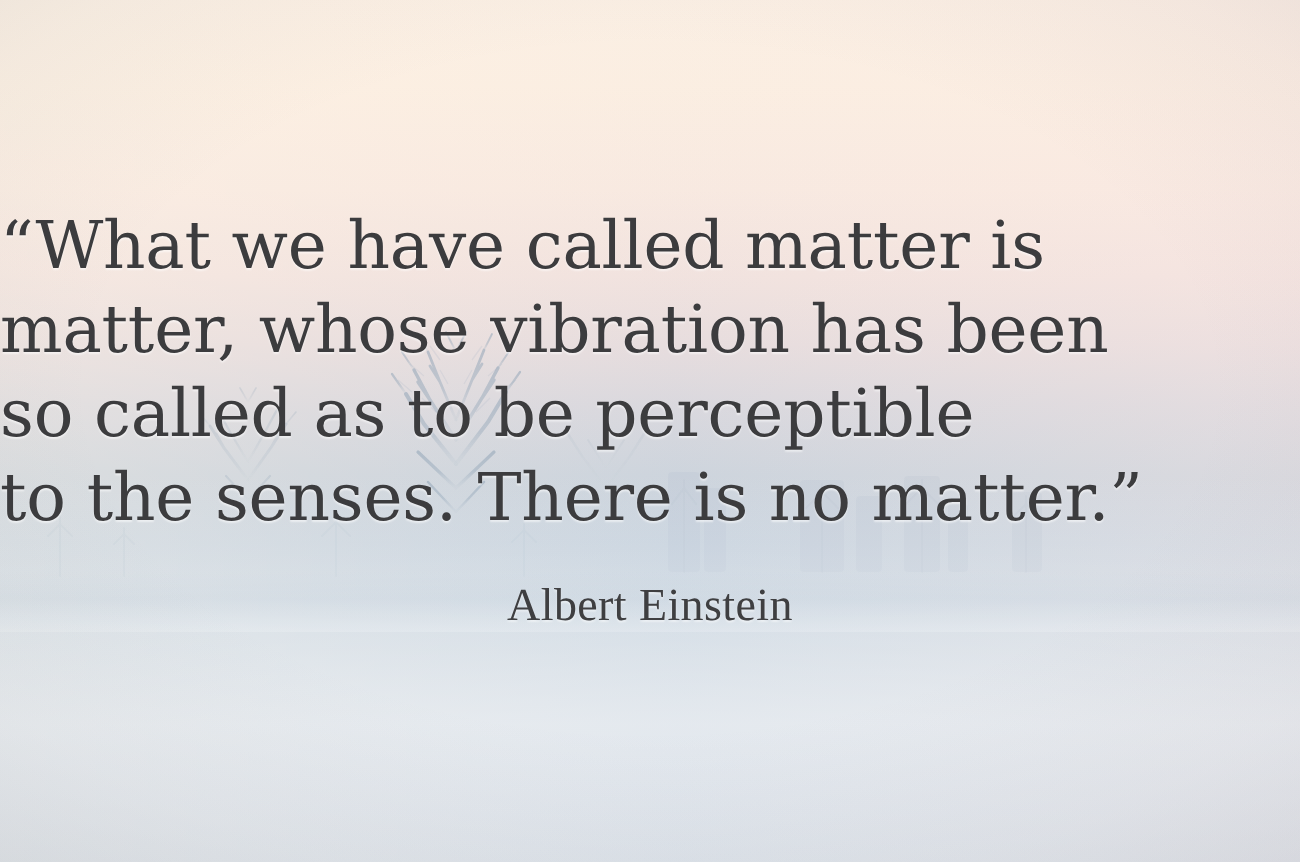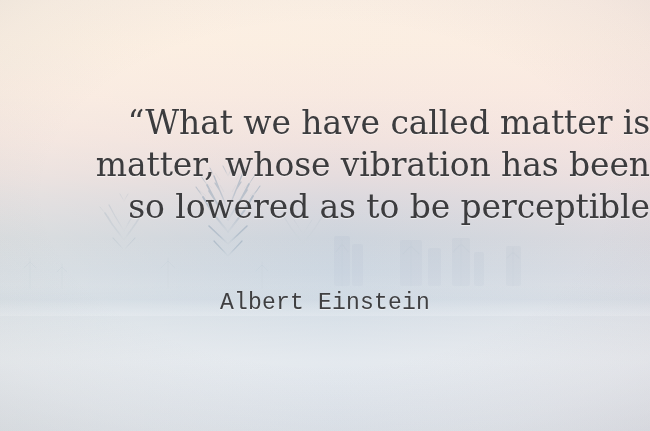--- a/index.html
+++ b/index.html
@@ -73,42 +73,42 @@
       rgba(80,88,104,0.10) 100%);
   }
   #bg-trees { opacity: 0.85; }
 
   
   #quote-block {
     position: absolute;
     left: 0;
     top: 102px;
     width: 650px;
-    text-align: right;
+    text-align: left;
     z-index: 5;
   }
   .quote-line {
     display: block;
     font-family: "DejaVu Serif", serif;
     font-size: 33px;
     line-height: 42px;
     font-weight: 400;
     color: #3c3c3e;
     letter-spacing: -0.1px;
     white-space: nowrap;
     text-shadow: 0 1px 1px rgba(255,255,255,0.55);
   }
   #attribution {
     position: absolute;
     left: 0;
     top: 288px;
     width: 650px;
     text-align: center;
     z-index: 5;
-    font-family: Liberation Mono, monospace;
+    font-family: Liberation Serif, serif;
     font-size: 23px;
     line-height: 30px;
     color: #3f3f41;
     letter-spacing: 0.2px;
     white-space: nowrap;
     text-shadow: 0 1px 1px rgba(255,255,255,0.5);
   }
 </style>
 </head>
 <body>
@@ -201,18 +201,19 @@
     </g>
   </svg>
 
   <div class="bg-layer" id="bg-horizon"></div>
   <div class="bg-layer" id="bg-haze"></div>
   <div class="bg-layer" id="bg-vignette"></div>
 
   <div id="quote-block">
     <span class="quote-line">“What we have called matter is</span>
     <span class="quote-line">matter, whose vibration has been</span>
-    <span class="quote-line">so lowered as to be perceptible</span>
+    <span class="quote-line">so called as to be perceptible</span>
+    <span class="quote-line">to the senses. There is no matter.”</span>
   </div>
 
   <div id="attribution">Albert Einstein</div>
 
 </div>
 
 </body></html>

